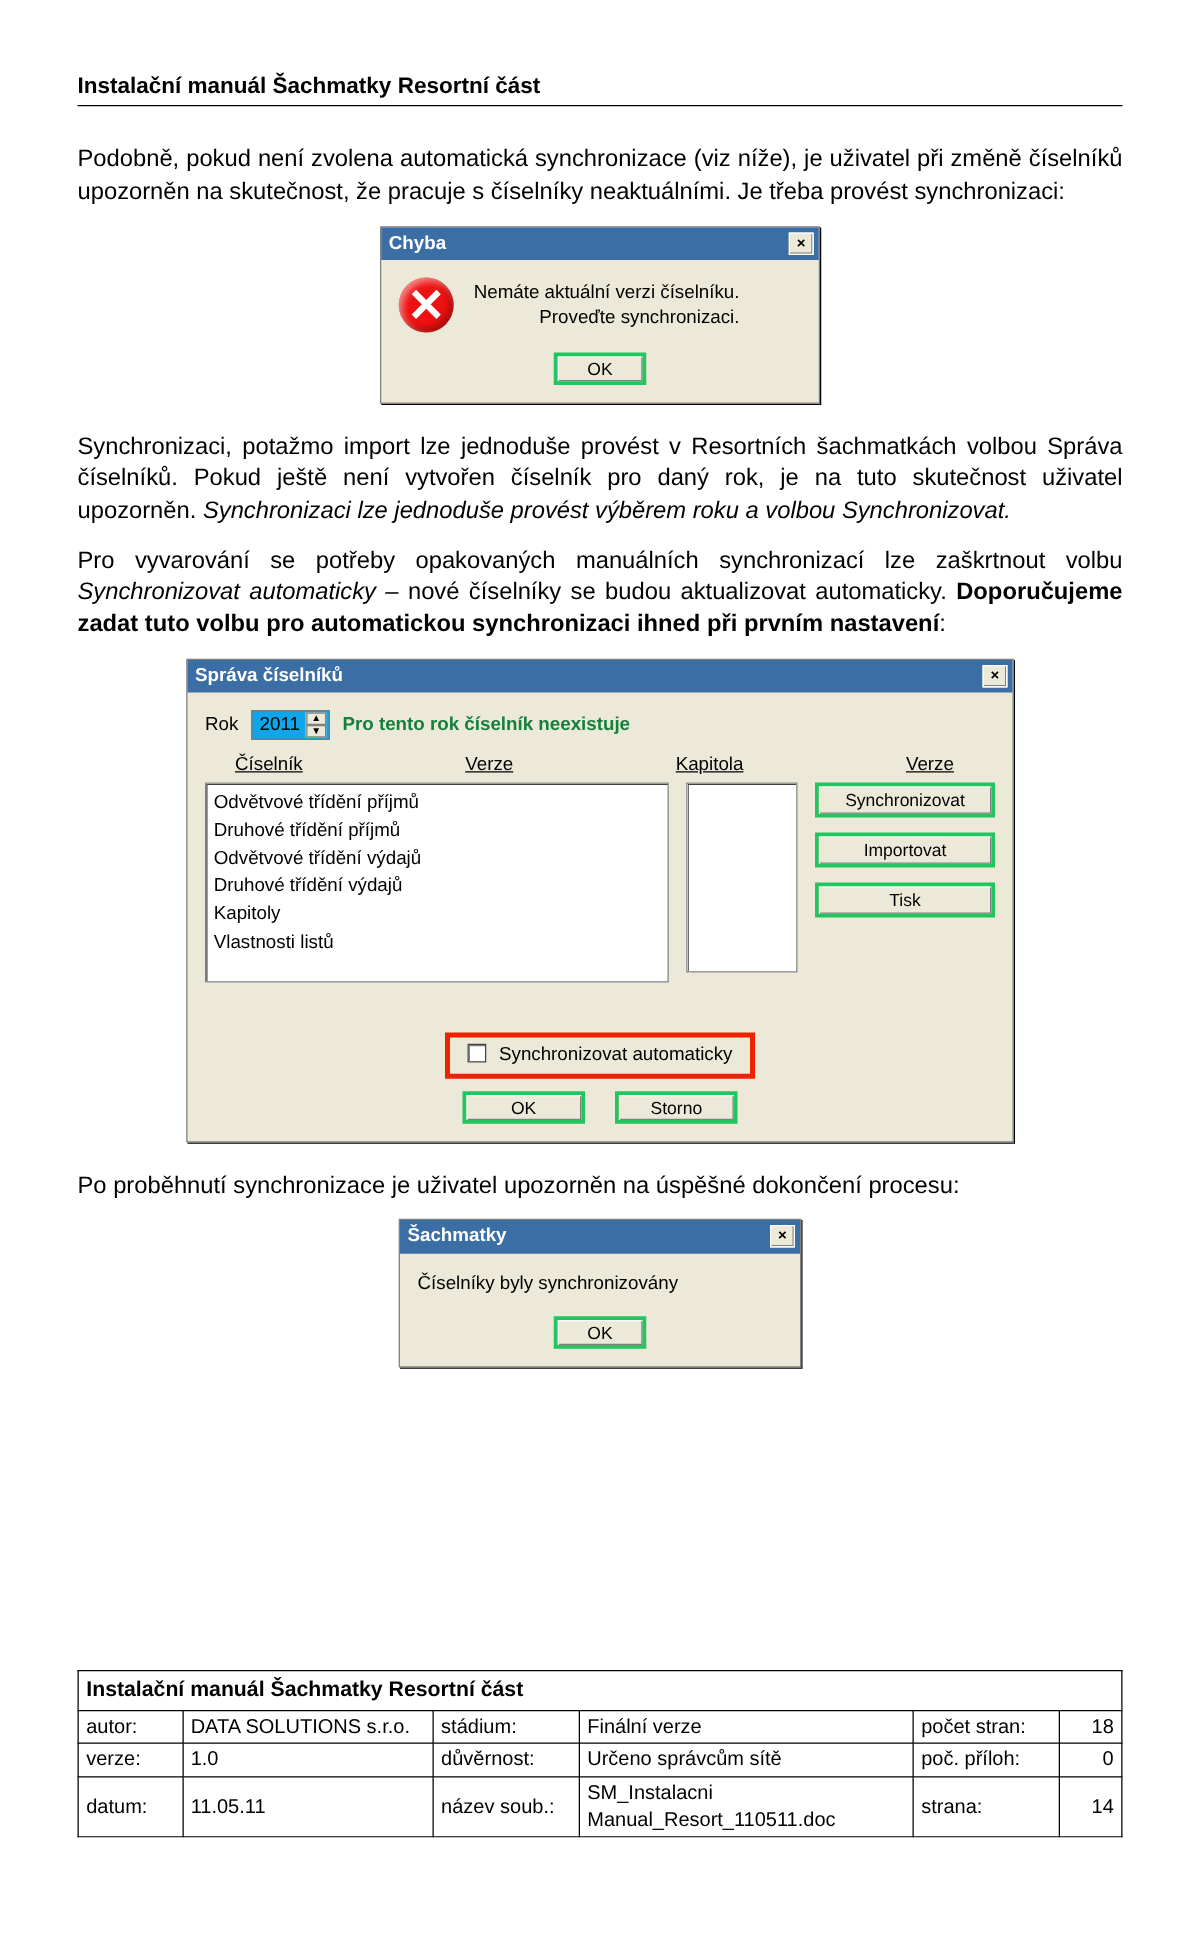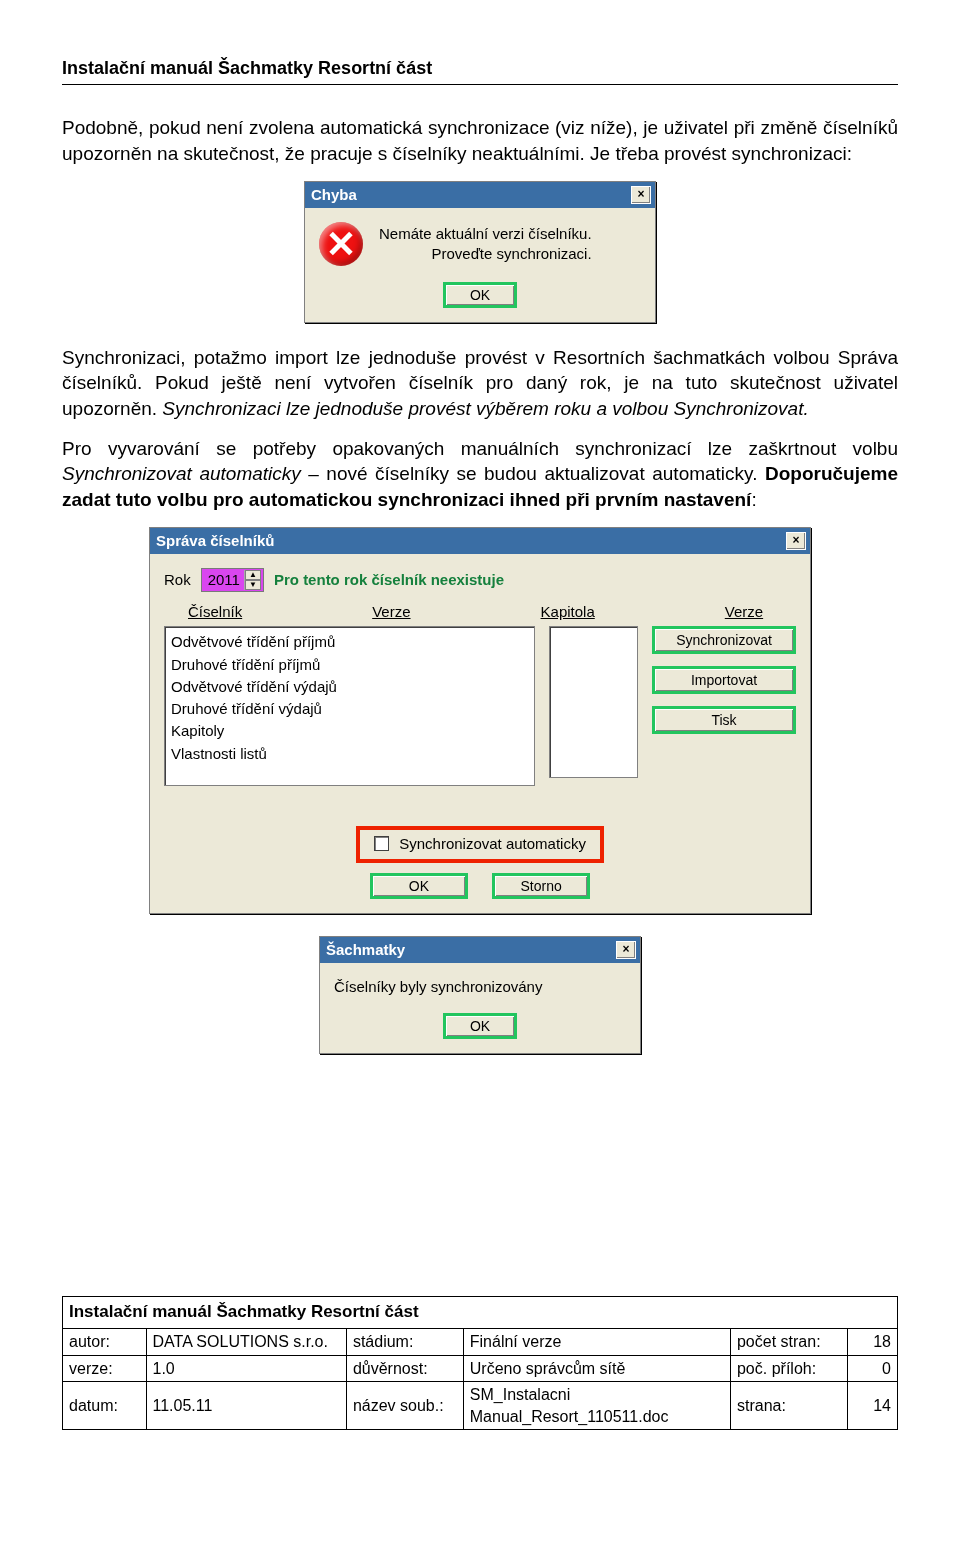--- a/index.html
+++ b/index.html
@@ -79,21 +79,21 @@
     border: 3px solid #22c55e;
     box-shadow: inset 1px 1px #fff, inset -1px -1px #808080;
     padding: 2px 24px;
   }
 
   
   .big-dlg { width: 660px; }
   .row { display: flex; align-items: center; gap: 10px; margin-bottom: 10px; }
   .yearbox {
     display: inline-flex; align-items: center;
-    background: #d946ef; border: 1px solid #7a7a7a;
+    background: #0ea5e9; border: 1px solid #7a7a7a;
     font-size: 15px; padding: 1px 2px 1px 6px;
   }
   .spin {
     display: flex; flex-direction: column; margin-left: 4px;
     border-left: 1px solid #aaa;
   }
   .spin div {
     width: 14px; height: 8px; font-size: 8px; line-height: 8px; text-align: center;
     background: #ece9d8; border: 1px solid #808080;
   }
@@ -229,20 +229,21 @@
         </span>
       </div>
 
       <div class="okstorno">
         <button class="winbtn">OK</button>
         <button class="winbtn">Storno</button>
       </div>
     </div>
   </div>
 
+  <p class="para">Po proběhnutí synchronizace je uživatel upozorněn na úspěšné dokončení procesu:</p>
 
   <div class="win sm-dlg">
     <div class="titlebar">
       <span>Šachmatky</span>
       <span class="spacer"></span>
       <span class="closebtn">×</span>
     </div>
     <div class="dlgbody">
       <div>Číselníky byly synchronizovány</div>
       <div class="okrow">

